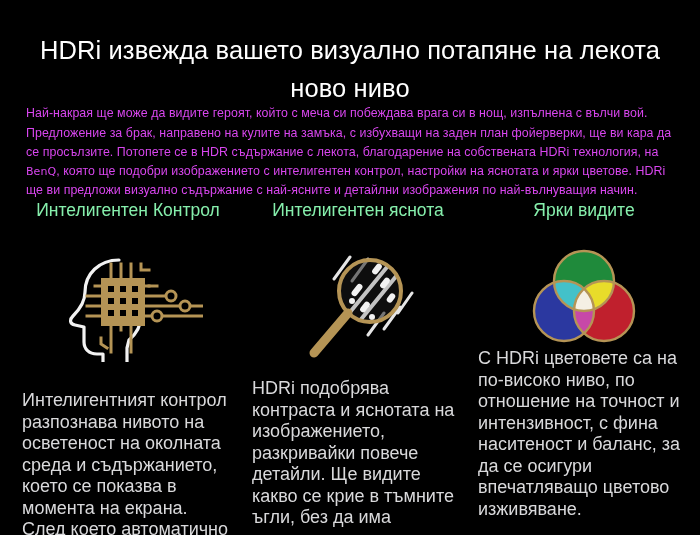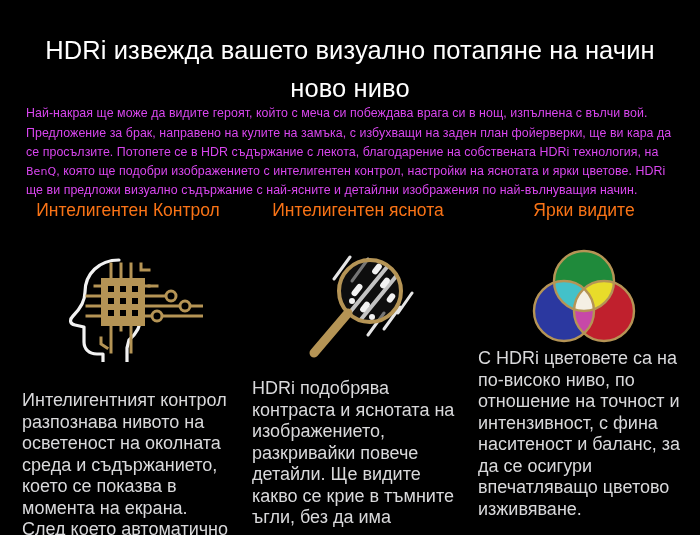--- a/index.html
+++ b/index.html
@@ -69,21 +69,21 @@
   }
   .col-1 { left: 22px;  width: 212px; }
   .col-2 { left: 252px; width: 212px; }
   .col-3 { left: 478px; width: 212px; }
 
   .col-title {
     text-align: center;
     font-size: 17.5px;
     line-height: 28px;
     font-weight: 400;
-    color: #f97316;
+    color: #86efac;
     margin: 0;
   }
 
   .icon-wrap {
     position: relative;
     height: 130px;
     display: flex;
     align-items: center;
     justify-content: center;
   }
@@ -103,21 +103,21 @@
 
   .col-3-body-shift { position: relative; top: -8px; }
 
   svg { display: block; }
 </style>
 </head>
 <body>
 
 <div class="page">
 
-  <h1 class="headline">HDRi извежда вашето визуално потапяне на начин ново ниво</h1>
+  <h1 class="headline">HDRi извежда вашето визуално потапяне на лекота ново ниво</h1>
 
   <p class="intro"><span>Най-накрая ще може да видите героят, който с меча си побеждава врага си в нощ, изпълнена с вълчи вой. Предложение за брак, направено на кулите на замъка, с избухващи на заден план фойерверки, ще ви кара да се просълзите. Потопете се в HDR съдържание с лекота, благодарение на собствената HDRi технология, на </span><span class="brand">BenQ</span><span>, която ще подобри изображението с интелигентен контрол, настройки на яснотата и ярки цветове. HDRi ще ви предложи визуално съдържание с най-ясните и детайлни изображения по най-вълнуващия начин.</span></p>
 
   <div class="cols">
 
     <div class="col col-1">
       <h2 class="col-title">Интелигентен Контрол</h2>
 
       <div class="icon-wrap">
         <svg width="150" height="110" viewBox="0 0 150 110">

